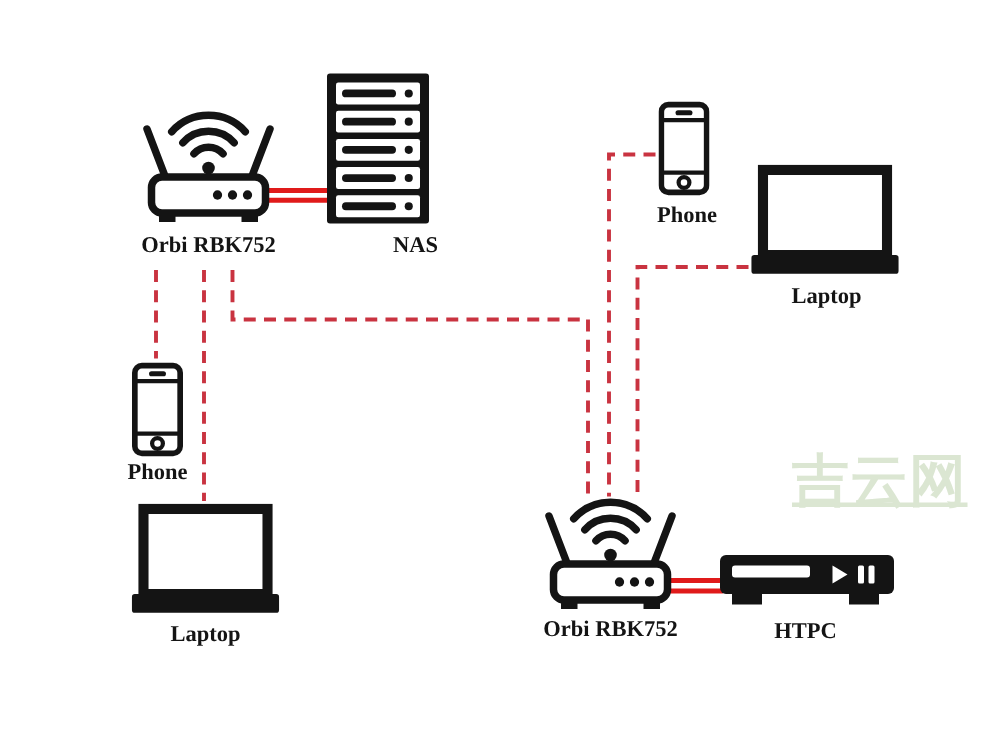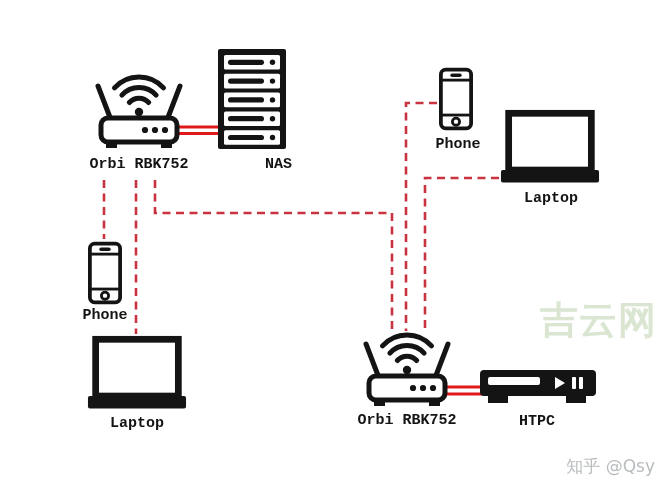--- a/index.html
+++ b/index.html
@@ -8,37 +8,38 @@
     width:667px;height:500px;
     background:#ffffff;
     overflow:hidden;
     font-family:"DejaVu Sans Mono", monospace;
   }
   .layer{position:absolute;left:0;top:0;width:667px;height:500px;}
   .node{position:absolute;}
   .node svg{display:block;}
   .dev-label{
     position:absolute;
-    font-family:Liberation Mono, monospace;
+    font-family:Liberation Serif, serif;
     font-weight:bold;
     font-size:15px;
     color:#141414;
     text-align:center;
     letter-spacing:0px;
     white-space:nowrap;
   }
   .watermark{
     position:absolute;
-    left:540px;top:295px;
+    left:528px;top:295px;
     font-family:"DejaVu Sans", sans-serif;
     font-weight:bold;
     font-size:38px;
     letter-spacing:1px;
     color:#dbe6d2;
     white-space:nowrap;
+    text-decoration:underline;
   }
   .credit{
     position:absolute;
     left:535px;top:455px;
     width:120px;
     text-align:right;
     font-family:"DejaVu Sans", sans-serif;
     font-size:17px;
     color:#b9bcbe;
     white-space:nowrap;
@@ -179,15 +180,14 @@
       <rect x="93" y="8" width="4" height="12" rx="1" fill="#ffffff"></rect>
       <rect x="100" y="8" width="4" height="12" rx="1" fill="#ffffff"></rect>
       <rect x="9" y="27" width="20" height="7" fill="#141414"></rect>
       <rect x="87" y="27" width="20" height="7" fill="#141414"></rect>
     </svg>
   </div>
   <div class="dev-label" style="left:497px;top:413px;width:80px;">HTPC</div>
 
   <div class="watermark">吉云网</div>
 
-  <div class="credit">知乎 @Qsy</div>
 
 </div>
 
 </body></html>

